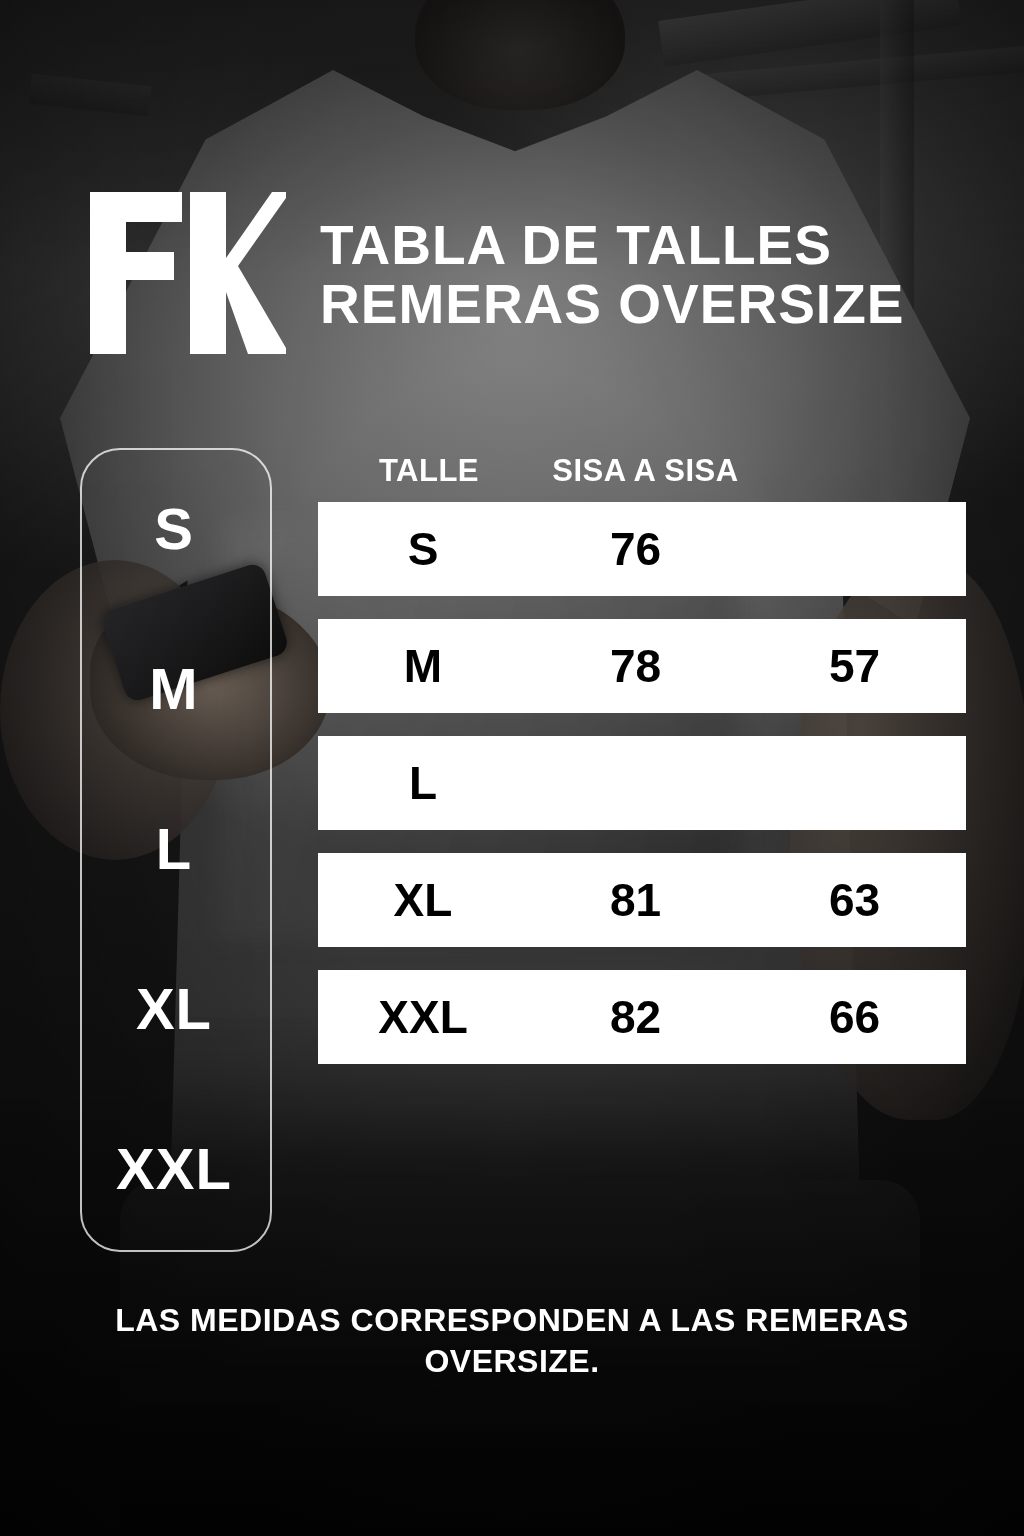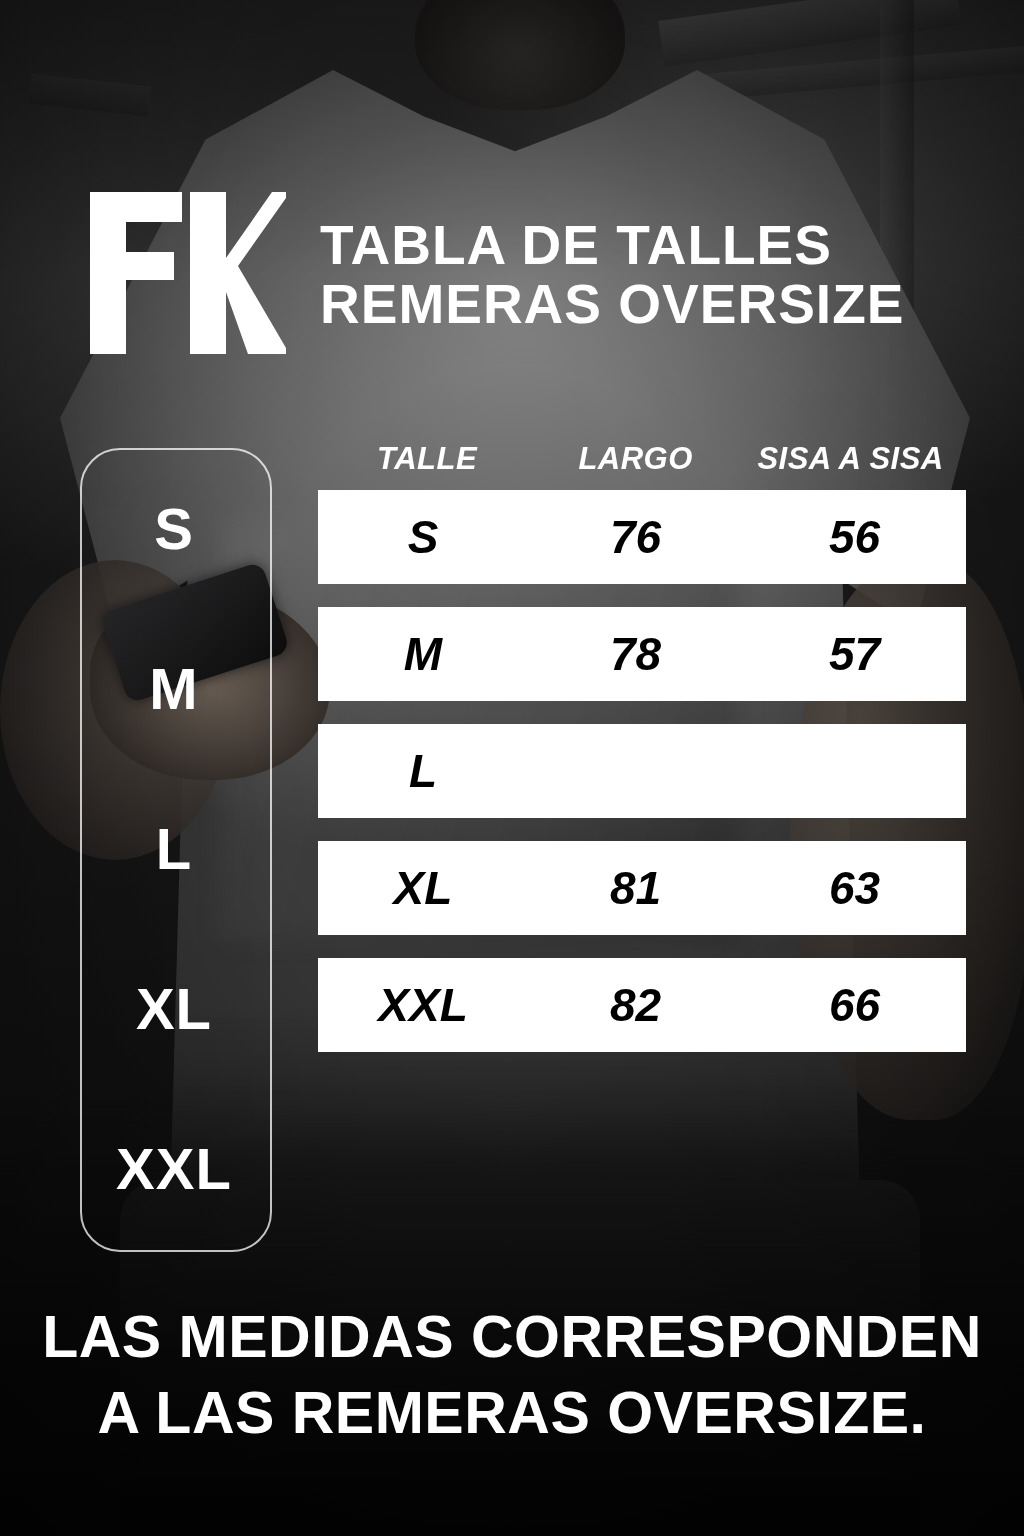--- a/index.html
+++ b/index.html
@@ -183,23 +183,22 @@
     justify-content: center;
     color: #fff;
     font-size: 58px;
     font-weight: bold;
     letter-spacing: 1px;
   }
 
   
   .table {
     position: absolute;
-    left: 318px; top: 428px;
+    left: 318px; top: 440px;
     width: 648px;
-    font-style: italic;
   }
   .table-head {
     display: flex;
     height: 62px;
     align-items: center;
     padding: 0 6px;
   }
   .table-head div {
     color: #fff;
     font-weight: bold;
@@ -226,21 +225,21 @@
   }
 
   
   .footer-note {
     position: absolute;
     left: 40px; top: 1300px;
     width: 944px;
     text-align: center;
     color: #fff;
     font-weight: bold;
-    font-size: 59px;
+    font-size: 32px;
     line-height: 1.28;
     letter-spacing: .5px;
   }
 </style>
 </head>
 <body>
 
 <div class="page">
 
   <div class="bg">
@@ -282,28 +281,26 @@
       <div class="rail-label">M</div>
       <div class="rail-label">L</div>
       <div class="rail-label">XL</div>
       <div class="rail-label">XXL</div>
     </div>
 
     <div class="table">
 
       <div class="table-head">
         <div class="col-talle">TALLE</div>
-        <div class="col-largo">LARGO</div>
         <div class="col-sisa">SISA A SISA</div>
       </div>
 
       <div class="row">
         <div class="col-talle">S</div>
         <div class="col-largo">76</div>
-        <div class="col-sisa">56</div>
       </div>
 
       <div class="row">
         <div class="col-talle">M</div>
         <div class="col-largo">78</div>
         <div class="col-sisa">57</div>
       </div>
 
       <div class="row">
         <div class="col-talle">L</div>

